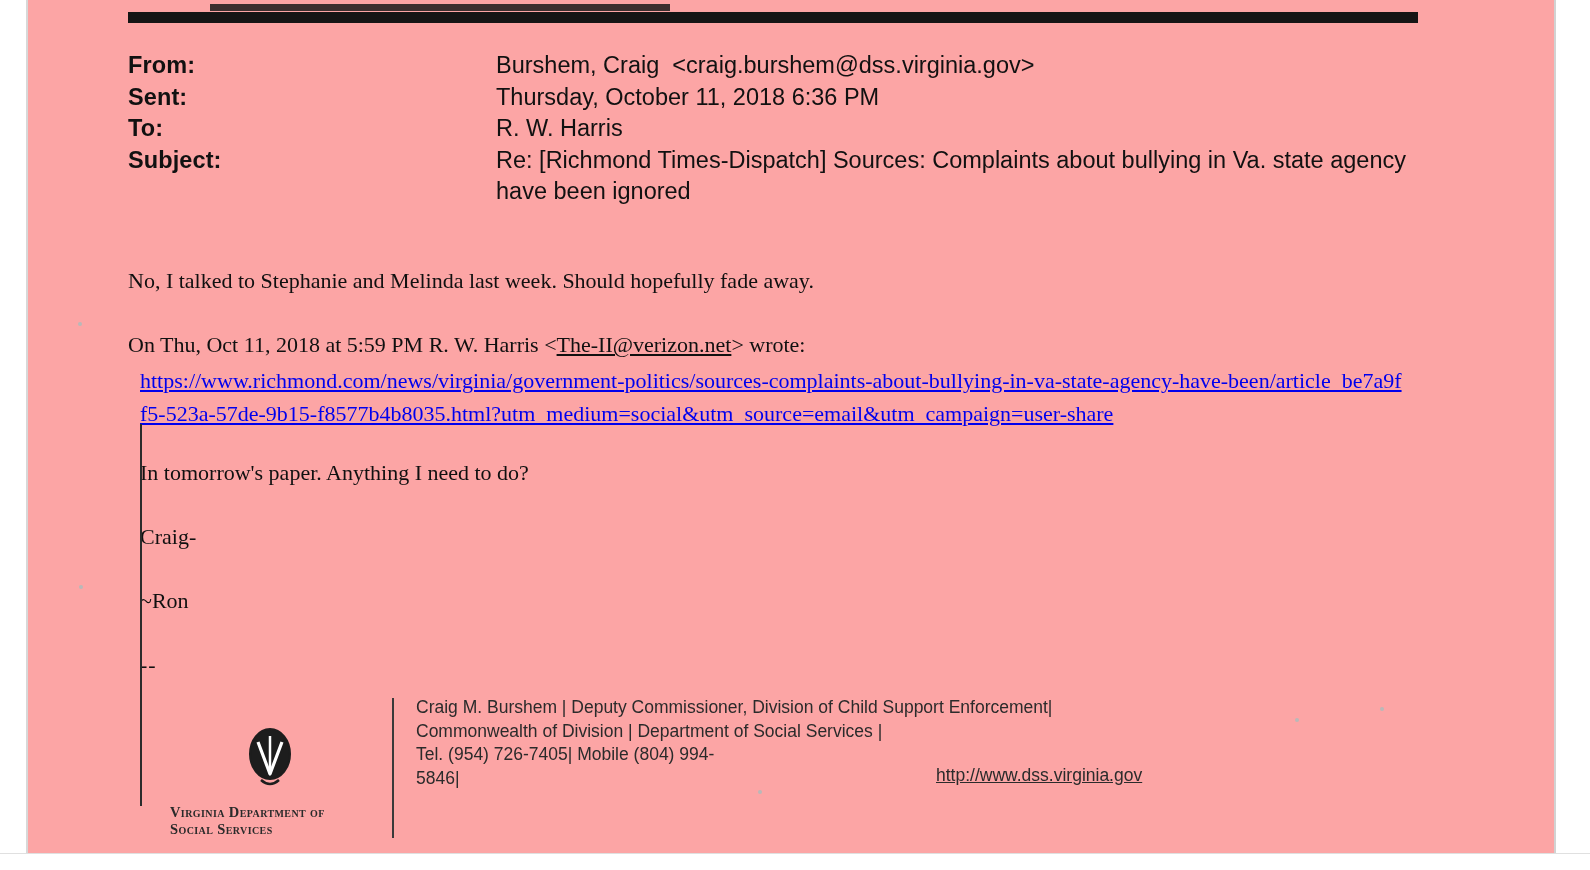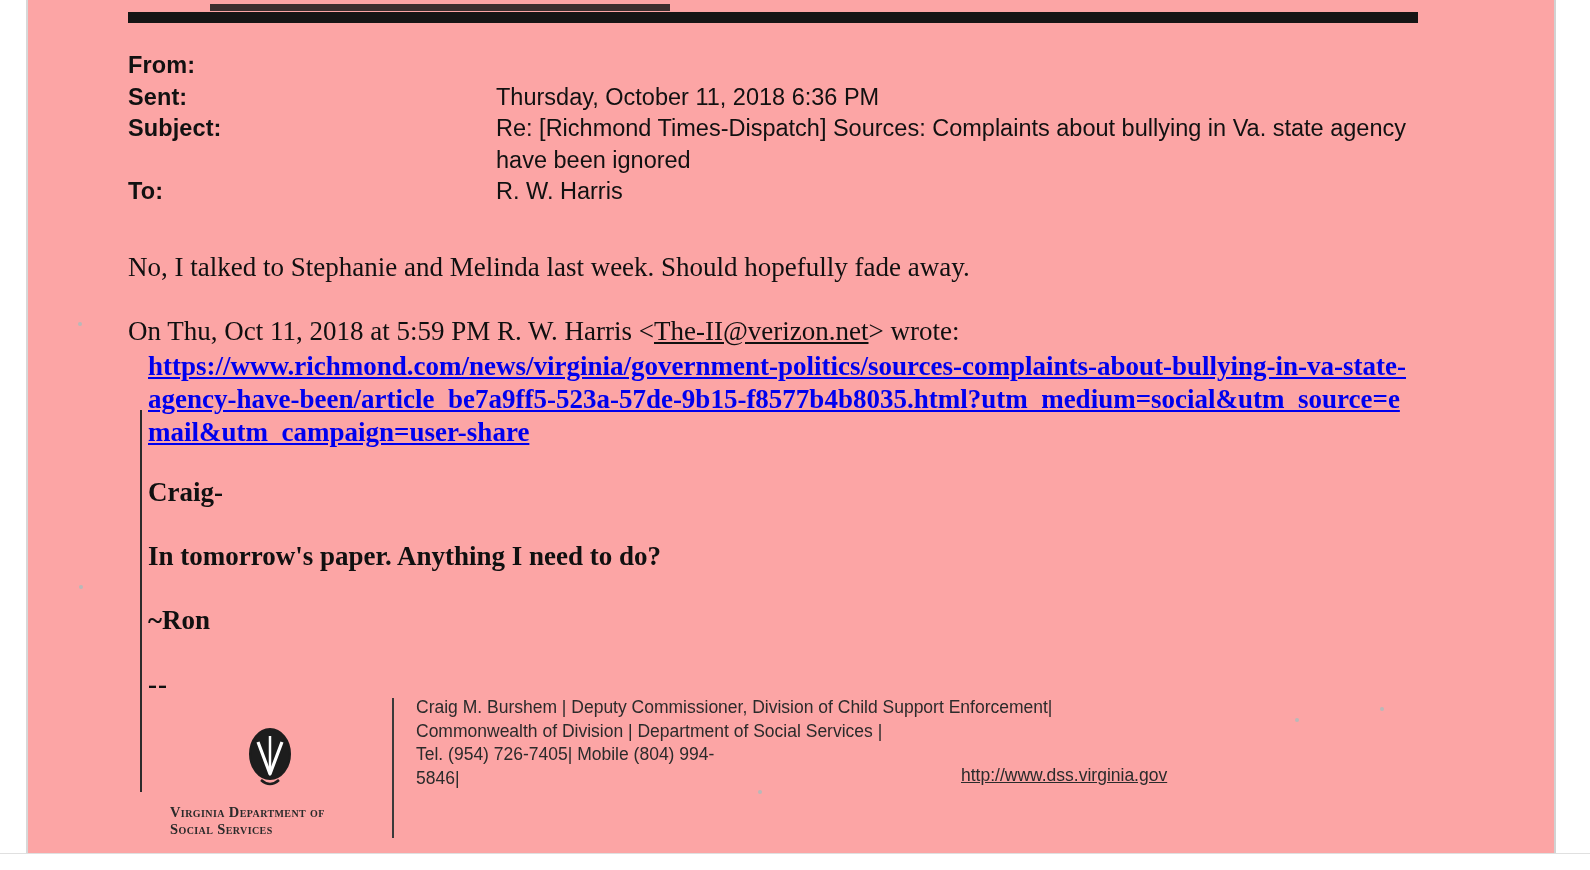--- a/index.html
+++ b/index.html
@@ -91,38 +91,37 @@
     white-space: pre-wrap;
   }
   .hdr-row.subject .hdr-value {
     max-width: 920px;
   }
 
   
   .body-text {
     position: absolute;
     left: 128px;
-    top: 250px;
+    top: 264px;
     width: 1300px;
     font-family: "Liberation Serif", serif;
-    font-size: 27px;
+    font-size: 22px;
     line-height: 34px;
     color: #101010;
   }
   .para {
     margin: 0 0 30px 0;
   }
   .reply-intro {
     margin: 0 0 2px 0;
   }
   .quote-block {
     position: relative;
     margin-left: 12px;
-    padding-left: 8px;
-    font-weight: bold;
+    padding-left: 0px;
   }
   
   .quote-bar {
     position: absolute;
     left: 0px;
     top: 60px;
     width: 2px;
     height: 382px;
     background: #2b2b2b;
   }
@@ -191,21 +190,21 @@
     color: #2b2b2b;
     position: relative;
     padding-top: 6px;
   }
   .sig-line {
     margin: 0;
     white-space: pre-wrap;
   }
   .sig-url {
     position: absolute;
-    left: 545px;
+    left: 520px;
     top: 74px;
     text-decoration: underline;
     color: #2b2b2b;
     font-size: 17.5px;
   }
 
   
   .speck {
     position: absolute;
     background: #b9b9b9;
@@ -226,46 +225,47 @@
 
   <div class="speck" style="left:78px;top:322px;width:4px;height:4px;"></div>
   <div class="speck" style="left:79px;top:585px;width:4px;height:4px;"></div>
   <div class="speck" style="left:1295px;top:718px;width:4px;height:4px;"></div>
   <div class="speck" style="left:1380px;top:707px;width:4px;height:4px;"></div>
   <div class="speck" style="left:758px;top:790px;width:4px;height:4px;"></div>
 
   <div class="hdr">
     <div class="hdr-row">
       <div class="hdr-label">From:</div>
+      <div class="hdr-value">Burshem, Craig  &lt;craig.burshem@dss.virginia.gov&gt;</div>
     </div>
     <div class="hdr-row">
       <div class="hdr-label">Sent:</div>
       <div class="hdr-value">Thursday, October 11, 2018 6:36 PM</div>
     </div>
+    <div class="hdr-row">
+      <div class="hdr-label">To:</div>
+      <div class="hdr-value">R. W. Harris</div>
+    </div>
     <div class="hdr-row subject">
       <div class="hdr-label">Subject:</div>
       <div class="hdr-value">Re: [Richmond Times-Dispatch] Sources: Complaints about bullying in Va. state agency have been ignored</div>
     </div>
-    <div class="hdr-row">
-      <div class="hdr-label">To:</div>
-      <div class="hdr-value">R. W. Harris</div>
-    </div>
   </div>
 
   <div class="body-text">
 
     <p class="para">No, I talked to Stephanie and Melinda last week.  Should hopefully fade away.</p>
 
     <p class="reply-intro"><span>On Thu, Oct 11, 2018 at 5:59 PM R. W. Harris &lt;</span><span class="link">The-II@verizon.net</span><span>&gt; wrote:</span></p>
 
     <div class="quote-block">
       <div class="quote-bar"></div>
       <a class="url" href="#">https://www.richmond.com/news/virginia/government-politics/sources-complaints-about-bullying-in-va-state-agency-have-been/article_be7a9ff5-523a-57de-9b15-f8577b4b8035.html?utm_medium=social&amp;utm_source=email&amp;utm_campaign=user-share</a>
+      <p class="quote-line">In tomorrow's paper.  Anything I need to do?</p>
       <p class="quote-line">Craig-</p>
-      <p class="quote-line">In tomorrow's paper.  Anything I need to do?</p>
       <p class="quote-line">~Ron</p>
       <p class="sig-dashes">--</p>
     </div>
   </div>
 
   <div class="signature">
 
     <div class="logo-col">
       <div class="logo-mark">
         <svg width="62" height="66" viewBox="0 0 62 66" xmlns="http://www.w3.org/2000/svg">

